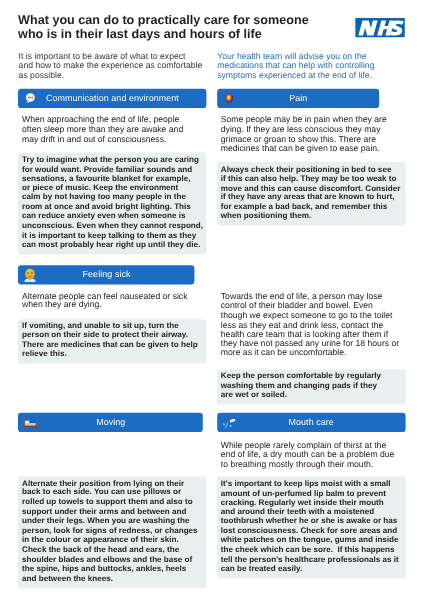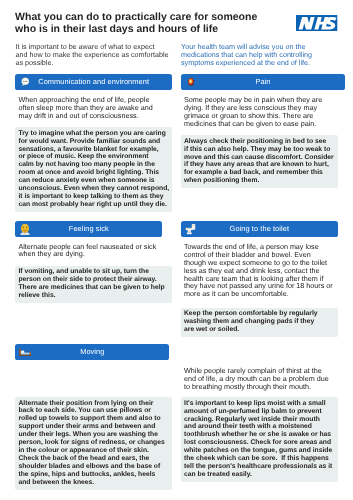--- a/index.html
+++ b/index.html
@@ -72,21 +72,21 @@
 for would want. Provide familiar sounds and
 sensations, a favourite blanket for example,
 or piece of music. Keep the environment
 calm by not having too many people in the
 room at once and avoid bright lighting. This
 can reduce anxiety even when someone is
 unconscious. Even when they cannot respond,
 it is important to keep talking to them as they
 can most probably hear right up until they die.</p>
     </div>
-  <div class="bar" style="left:181.0px;top:74.0px;width:164px">
+  <div class="bar" style="left:181.0px;top:74.0px;width:135px">
     <span class="ic">
         <svg viewBox="0 0 24 24">
 <defs>
             <radialGradient id="pg" cx="44%" cy="46%" r="44%">
 <stop offset="0" stop-color="#fffdf4"></stop>
               <stop offset="0.18" stop-color="#ffe48f"></stop>
 <stop offset="0.42" stop-color="#f18b1c"></stop>
               <stop offset="0.70" stop-color="#c93310"></stop>
 <stop offset="1" stop-color="#6f120a"></stop>
             </radialGradient>
@@ -122,33 +122,20 @@
     <span class="hd">Feeling sick</span>
   </div>
   <p class="btxt" style="left:18.4px;top:242.50px">Alternate people can feel nauseated or sick
 when they are dying.</p>
   <div class="panel" style="left:15.3px;top:265.80px;width:156.7px;height:37.20px">
       <p class="ptxt" style="left:3.10px;top:2.55px">If vomiting, and unable to sit up, turn the
 person on their side to protect their airway.
 There are medicines that can be given to help
 relieve this.</p>
     </div>
-  <div class="bar" style="left:181.0px;top:221.0px;width:156.7px">
-    <span class="ic">
-        <svg viewBox="0 0 24 24">
-<rect x="13.6" y="1.8" width="6.8" height="11.6" rx="0.9" fill="#f7f4ec"></rect>
-<rect x="14.8" y="3.2" width="4.4" height="3.0" rx="0.4" fill="#ddd7c5"></rect>
-<path d="M1.6 9.8 h13.8 v4.4 h-13.8 z" fill="#f7f4ec"></path>
-<path d="M1.6 9.8 h13.8 v1.7 h-13.8 z" fill="#ddd7c5"></path>
-<path d="M4.8 14.2 h7.6 l-1.2 4.6 h-5.2 z" fill="#efeadc"></path>
-<path d="M3.8 18.8 h9.6 v3.6 h-9.6 z" fill="#fbf9f3"></path>
-</svg>
-      </span>
-    <span class="hd">Going to the toilet</span>
-  </div>
   <p class="btxt" style="left:184.0px;top:242.90px">Towards the end of life, a person may lose
 control of their bladder and bowel. Even
 though we expect someone to go to the toilet
 less as they eat and drink less, contact the
 health care team that is looking after them if
 they have not passed any urine for 18 hours or
 more as it can be uncomfortable.</p>
   <div class="panel" style="left:181.0px;top:307.60px;width:156.7px;height:29.30px">
       <p class="ptxt" style="left:3.00px;top:2.55px">Keep the person comfortable by regularly
 washing them and changing pads if they
@@ -173,20 +160,32 @@
 rolled up towels to support them and also to
 support under their arms and between and
 under their legs. When you are washing the
 person, look for signs of redness, or changes
 in the colour or appearance of their skin.
 Check the back of the head and ears, the
 shoulder blades and elbows and the base of
 the spine, hips and buttocks, ankles, heels
 and between the knees.</p>
     </div>
+  <div class="bar" style="left:181.0px;top:344.0px;width:156.7px">
+    <span class="ic">
+        <svg viewBox="0 0 24 24">
+<path d="M22.0 7.0 q0.8 2.6 -2.0 3.4 l-6.6 1.6 l-1.0 -4.0 l6.8 -1.8 q1.8 -0.4 2.8 0.8 z" fill="#f3fbff"></path>
+<path d="M12.4 8.0 l1.0 4.0 l-2.6 0.6 l-1.0 -4.0 z" fill="#1d5fa9"></path>
+<path d="M9.8 8.6 l1.0 4.0 l-3.0 8.6 q-0.8 1.9 -2.6 0.7 q-1.4 -1.2 -0.5 -2.9 z" fill="#35a6ed"></path>
+<path d="M3.0 12.8 q2.0 0.6 1.8 3.0 q-1.4 1.6 -2.8 0.0 q-0.8 -1.8 1.0 -3.0 z" fill="#95d9ff"></path>
+<path d="M14.6 16.0 q2.0 1.2 1.0 3.4 q-1.8 1.2 -2.8 -0.8 q-0.4 -1.9 1.8 -2.6 z" fill="#95d9ff"></path>
+</svg>
+      </span>
+    <span class="hd">Mouth care</span>
+  </div>
   <p class="btxt" style="left:184.0px;top:366.70px">While people rarely complain of thirst at the
 end of life, a dry mouth can be a problem due
 to breathing mostly through their mouth.</p>
   <div class="panel" style="left:181.0px;top:397.20px;width:156.7px;height:84.60px">
       <p class="ptxt" style="left:3.00px;top:2.55px">It's important to keep lips moist with a small
 amount of un-perfumed lip balm to prevent
 cracking. Regularly wet inside their mouth
 and around their teeth with a moistened
 toothbrush whether he or she is awake or has
 lost consciousness. Check for sore areas and

